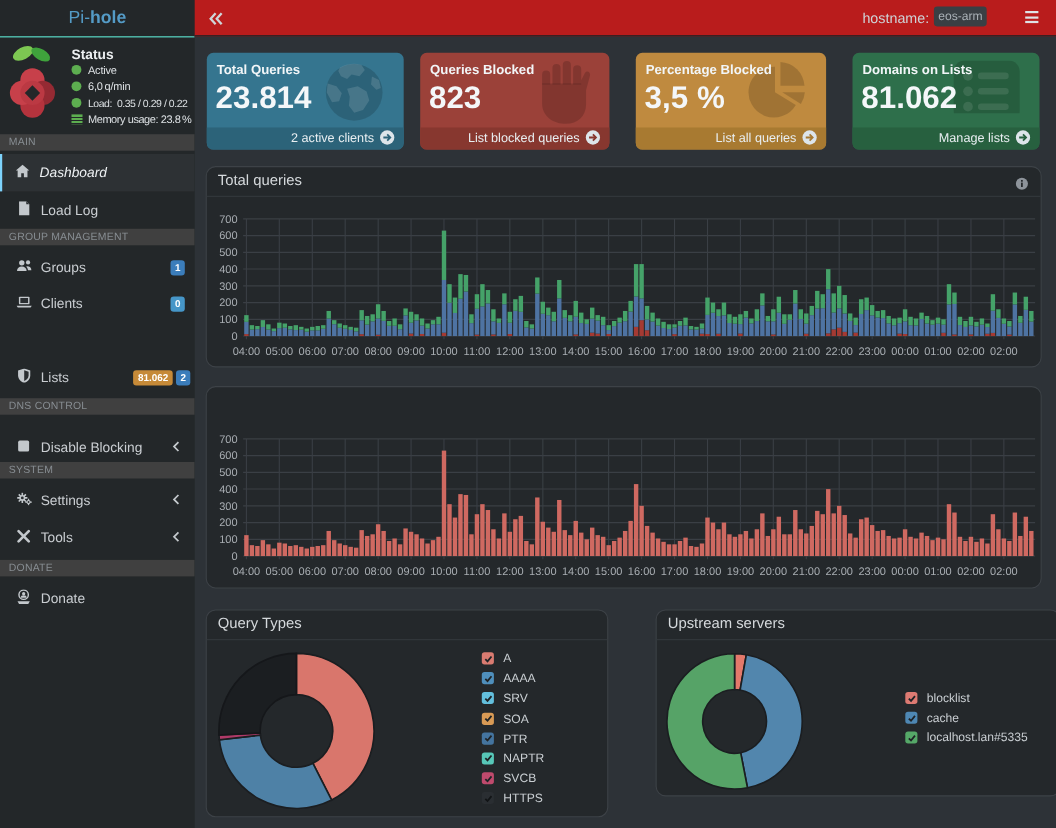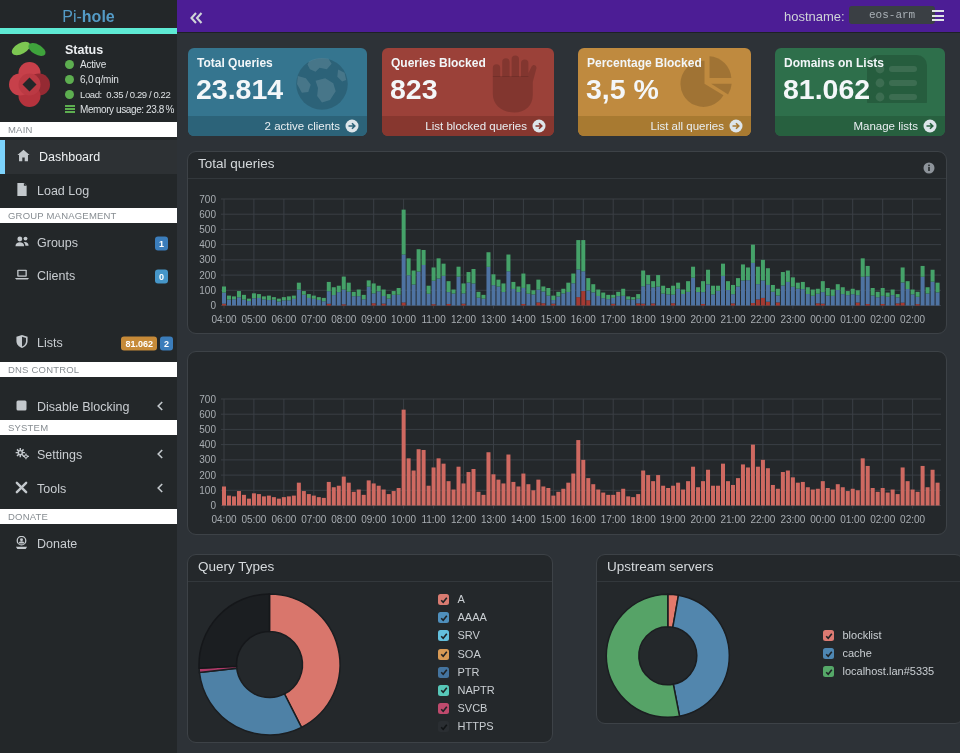--- a/index.html
+++ b/index.html
@@ -1,42 +1,42 @@
 <!DOCTYPE html>
 <html><head><meta charset="utf-8"><style>
 * { margin:0; padding:0; box-sizing:border-box; }
 html,body { width:960px; height:753px; overflow:hidden; background:#2d3237;
   font-family:"Liberation Sans", sans-serif; }
 #page { position:relative; width:960px; height:753px; }
 
 
 .navbar { position:absolute; left:177px; top:0; width:783px; height:33px;
-  background:#4c1d95; border-bottom:1px solid #1d2125; }
+  background:#b91c1c; border-bottom:1px solid #1d2125; }
 .collapse-ic { position:absolute; left:13px; top:10px; }
 .hostlabel { position:absolute; left:607px; top:9px; color:#ced3d7; font-size:13px; }
 .hostcode { position:absolute; left:672px; top:6px; background:#3a3f44; color:#a9b0b6;
-  font-family:Liberation Mono, monospace; font-size:11px; padding:3px 20px; border-radius:3px; }
+  font-family:Liberation Sans, sans-serif; font-size:11px; padding:3px 4px; border-radius:3px; }
 .burger { position:absolute; left:755px; top:10px; width:12px; }
 .burger div { height:2px; background:#dfe3e6; margin-bottom:2.5px; }
 
 
 .sidebar { position:absolute; left:0; top:0; width:177px; height:753px; background:#232729; overflow:hidden; }
 .brand { position:absolute; top:0; left:0; width:177px; height:34px; background:#232729;
-  text-align:center; line-height:34px; font-size:16px; color:#549bc6; border-bottom:6px solid #5eead4;}
+  text-align:center; line-height:34px; font-size:16px; color:#549bc6; border-bottom:1px solid #5eead4;}
 .brand b { font-weight:700; color:#549bc6; }
 .logo { position:absolute; left:8px; top:40px; }
 .stitle { position:absolute; left:65px; top:43px; font-size:12.5px; font-weight:bold; color:#eceff1; }
 .srow { position:absolute; left:65px; font-size:10px; color:#dde1e4; white-space:nowrap; letter-spacing:-0.2px; }
 .sdot { display:inline-block; width:9px; height:9px; border-radius:50%; background:#5dae50; margin-right:6px; vertical-align:-1px; }
 .smem { display:inline-block; width:10px; height:9px; margin-right:5px; vertical-align:-1px;
   background:linear-gradient(#5dae50 2px,#232729 2px,#232729 3px,#5dae50 3px,#5dae50 5px,#232729 5px,#232729 6px,#5dae50 6px,#5dae50 8px,#232729 8px,#232729 9px,#5dae50 9px); }
-.mstrip { position:absolute; left:0; width:177px; height:15px; background:#ffffff; color:#878d92;
+.mstrip { position:absolute; left:0; width:177px; height:15px; background:#404040; color:#878d92;
   font-size:9.5px; line-height:15px; padding-left:8px; letter-spacing:0.2px; }
 .mitem { position:absolute; left:0; width:177px; height:34px; color:#c9cdd1; font-size:12.5px; }
-.mitem.active { background:#2d3134; border-left:5px solid #7dd3fc; color:#eef1f3; }
+.mitem.active { background:#2d3134; border-left:2px solid #7dd3fc; color:#eef1f3;font-style:italic; }
 .micon { position:absolute; left:14px; top:50%; transform:translateY(-50%); width:15px; text-align:center;}
 .mitem.active .micon { left:11px; }
 .mlabel { position:absolute; left:37px; top:50%; transform:translateY(-50%); }
 .mitem.active .mlabel { left:34px; }
 .badges { position:absolute; right:4px; top:50%; transform:translateY(-50%); }
 .bdg { display:inline-block; color:#fff; font-size:9px; font-weight:bold; border-radius:3px;
   padding:2px 4px; margin-left:3px; }
 .chev { position:absolute; right:13px; top:50%; transform:translateY(-50%); }
 
 

